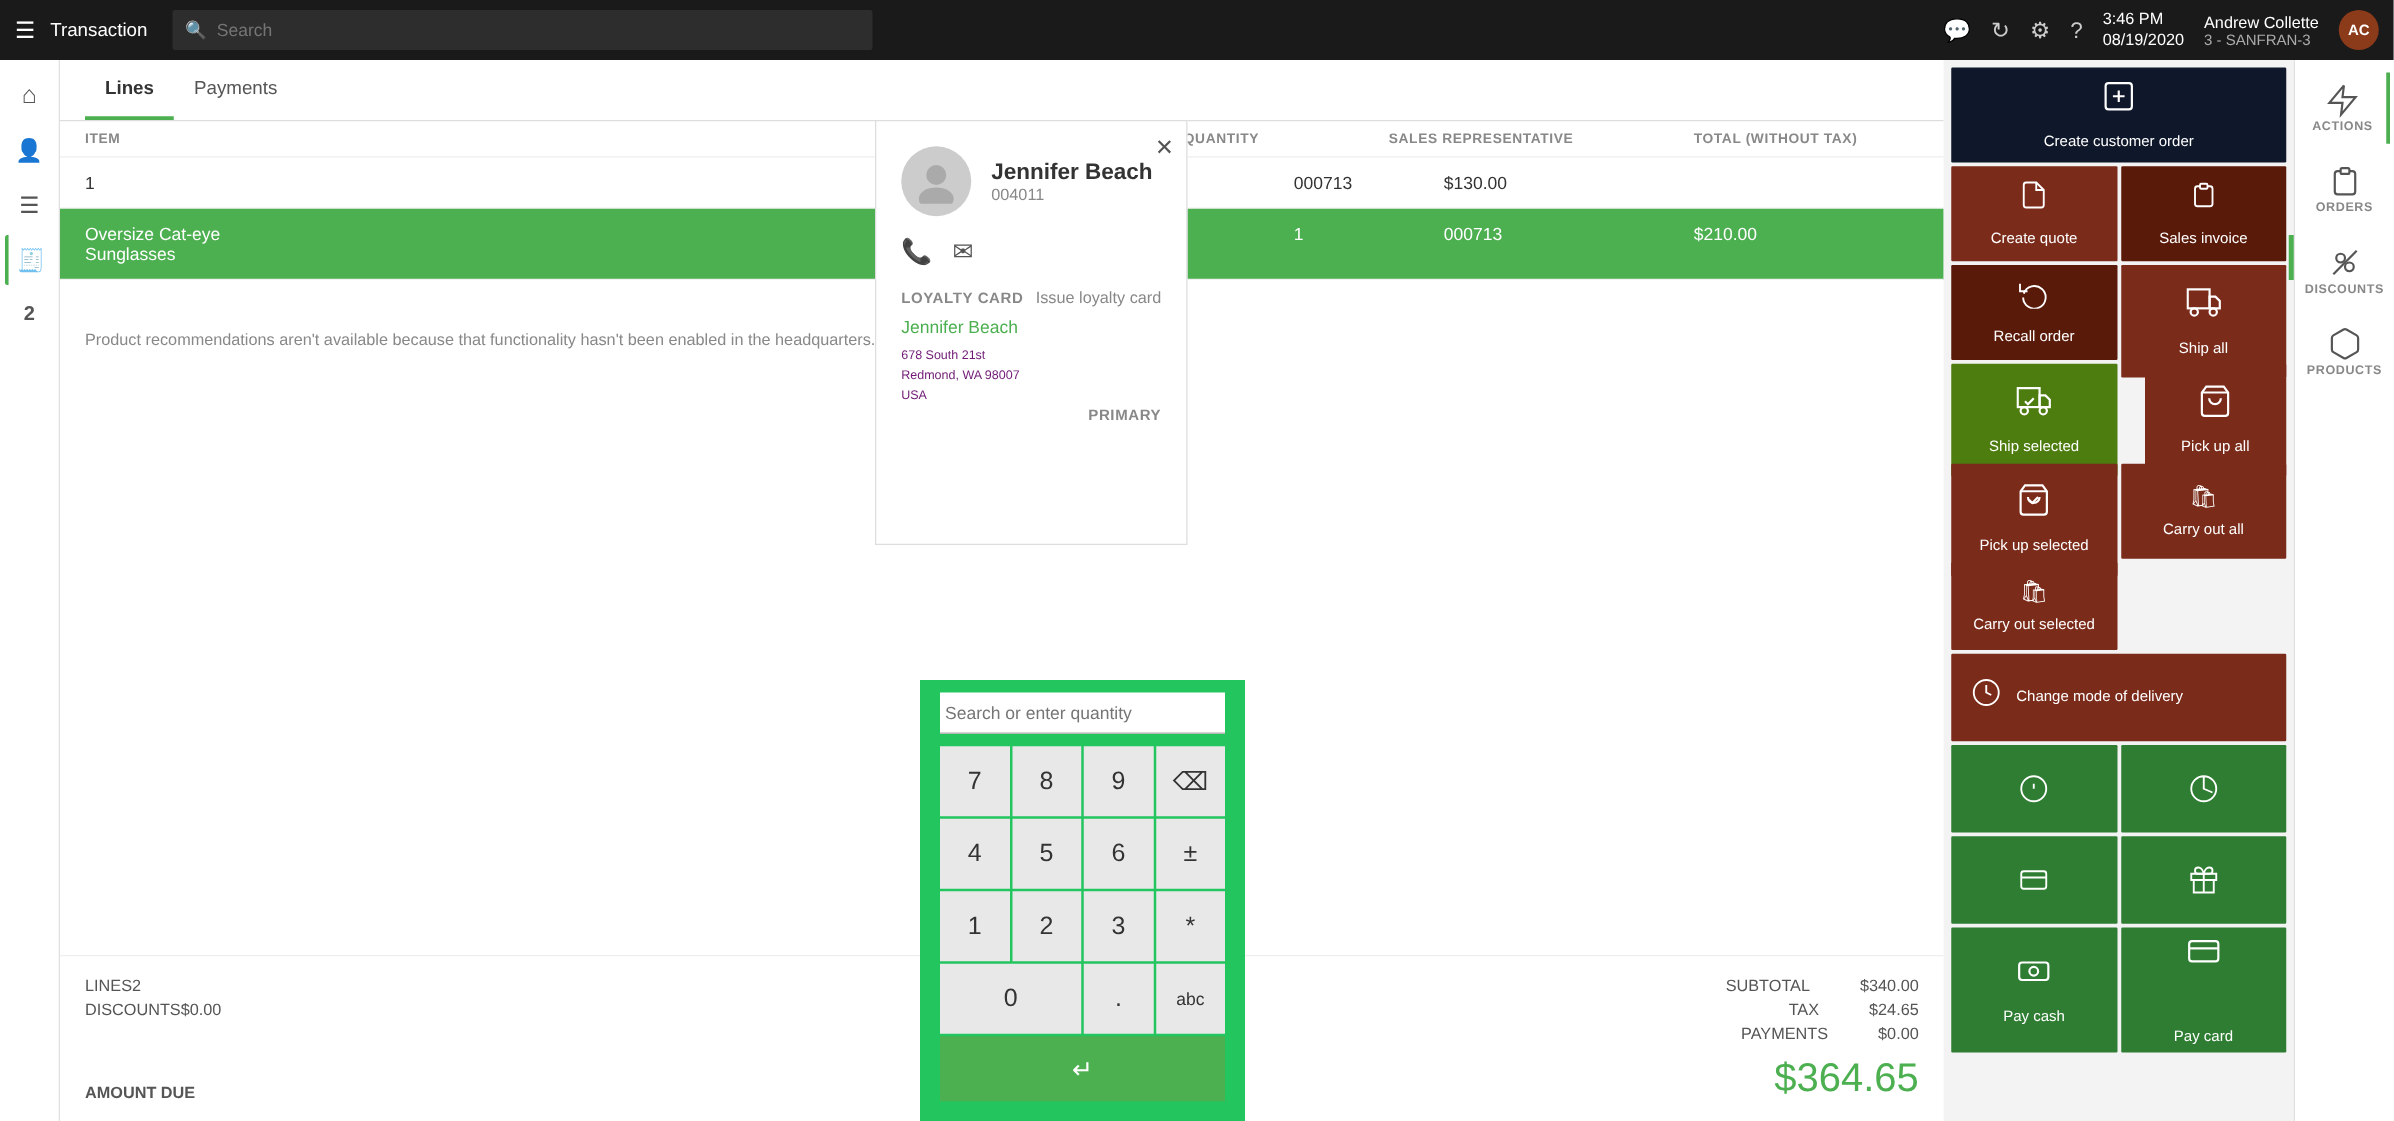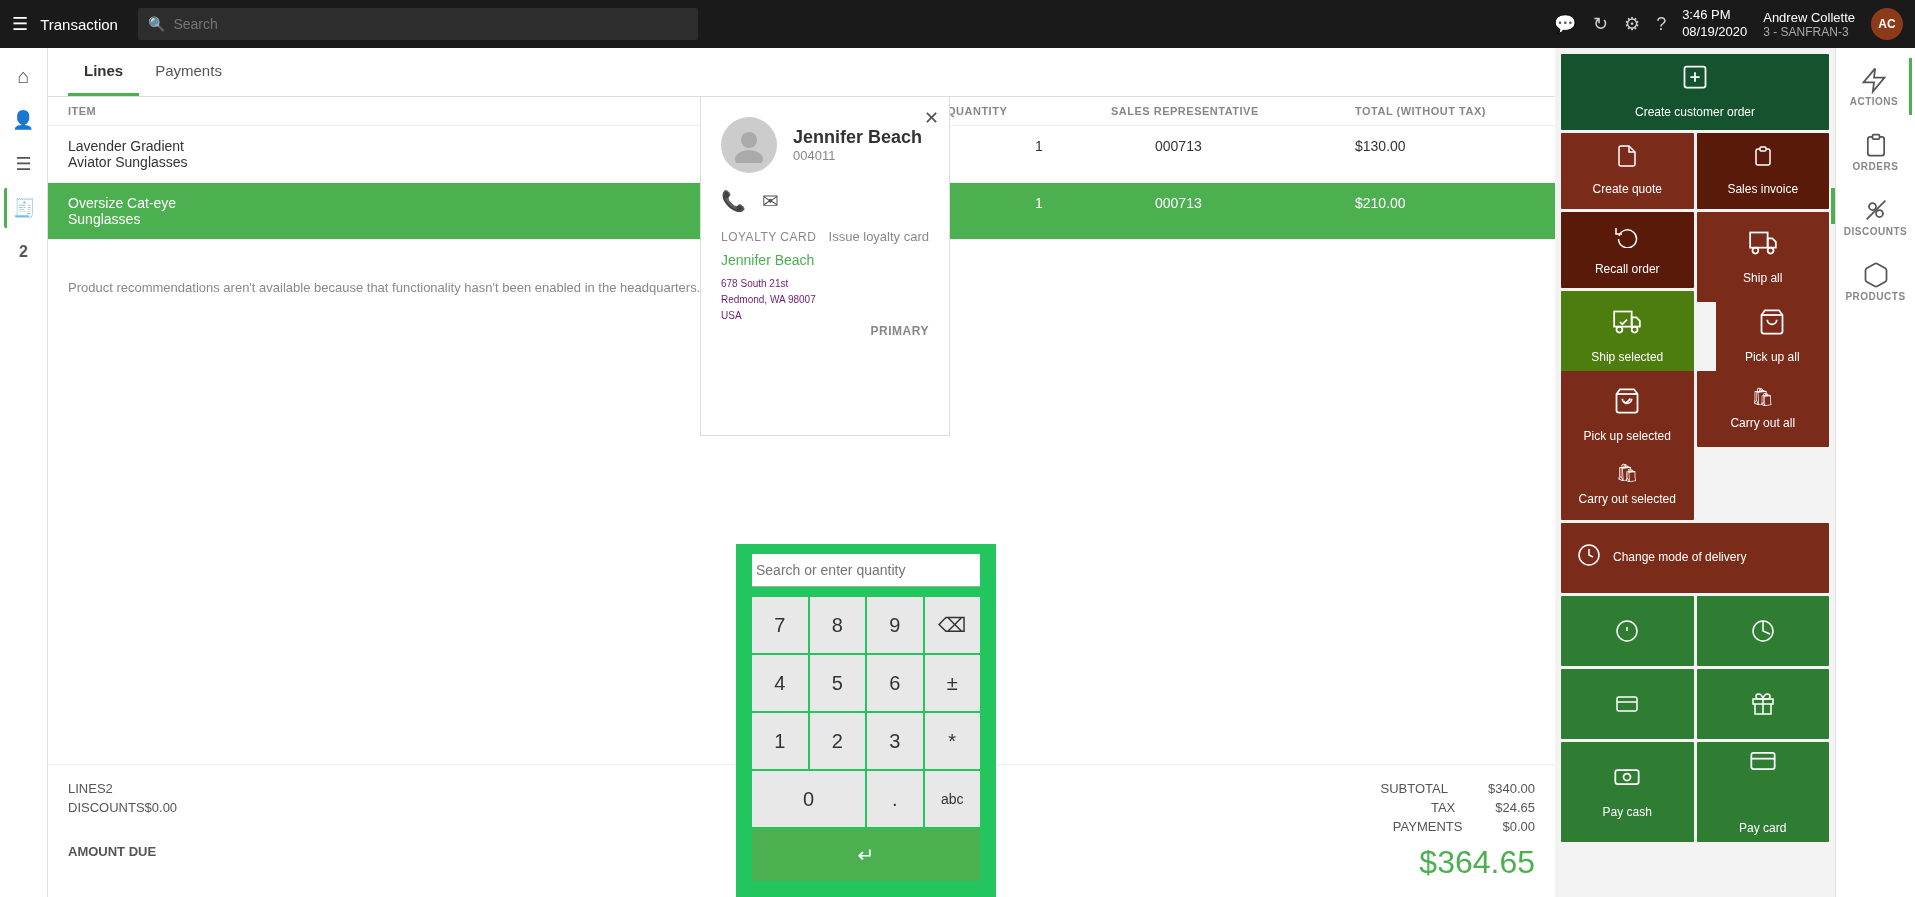--- a/index.html
+++ b/index.html
@@ -68,32 +68,32 @@
     .product-rec {
       padding: 20px; font-size: 13px; color: #888; margin-top: 20px;
     }
 
     
     .lines-footer {
       position: absolute; bottom: 0; left: 0; right: 0; padding: 16px 20px;
       background: #fff; border-top: 1px solid #eee;
     }
     .footer-row { display: flex; justify-content: space-between; font-size: 13px; color: #555; margin-bottom: 4px; }
-    .amount-due { display: flex; justify-content: space-between; align-items: flex-start; margin-top: 10px; }
+    .amount-due { display: flex; justify-content: space-between; align-items: flex-end; margin-top: 10px; }
     .amount-due-label { font-size: 13px; color: #555; font-weight: 600; }
     .amount-due-value { font-size: 32px; color: #4caf50; font-weight: 300; }
     .customer-close { position: absolute; top: 10px; right: 10px; cursor: pointer; font-size: 18px; color: #555; }
     .customer-header { display: flex; align-items: center; gap: 16px; margin-bottom: 16px; }
     .customer-avatar { width: 56px; height: 56px; background: #ccc; border-radius: 50%; display: flex; align-items: center; justify-content: center; }
     .customer-name { font-size: 18px; font-weight: 600; color: #333; }
     .customer-id { font-size: 13px; color: #888; }
     .customer-contacts { display: flex; gap: 16px; margin-bottom: 16px; }
     .customer-contacts span { font-size: 18px; color: #555; cursor: pointer; }
     .loyalty-row { display: flex; justify-content: space-between; align-items: center; margin-bottom: 8px; }
-    .loyalty-label { font-size: 12px; color: #888; font-weight: 400; letter-spacing: 0.5px; }
+    .loyalty-label { font-size: 12px; color: #888; font-weight: 700; letter-spacing: 0.5px; }
     .issue-loyalty { font-size: 13px; color: #888; cursor: pointer; }
     .customer-link { font-size: 14px; color: #4caf50; cursor: pointer; margin-bottom: 8px; }
     .customer-address { font-size: 10px; color: #701a75; line-height: 1.6; }
     .primary-label { font-size: 12px; color: #888; font-weight: 600; letter-spacing: 0.5px; text-align: right; margin-bottom: 8px; }
     .keypad-search {
       border: none; border-bottom: 1px solid #aaa; width: 100%; font-size: 14px;
       padding: 8px 4px; color: #888; outline: none; margin-bottom: 10px;
     }
     .keypad-grid {
       display: grid; grid-template-columns: repeat(4, 1fr); gap: 2px;
@@ -194,21 +194,20 @@
   </div>
 
   <div class="table-header">
     <span>ITEM</span>
     <span>QUANTITY</span>
     <span>SALES REPRESENTATIVE</span>
     <span>TOTAL (WITHOUT TAX)</span>
   </div>
 
   <div class="table-row">
-    <span>Lavender Gradient<br>Aviator Sunglasses</span>
     <span>1</span>
     <span>000713</span>
     <span>$130.00</span>
   </div>
 
   <div class="table-row selected">
     <span>Oversize Cat-eye<br>Sunglasses</span>
     <span>1</span>
     <span>000713</span>
     <span>$210.00</span>
@@ -295,21 +294,21 @@
     <button class="keypad-btn">.</button>
     <button class="keypad-btn abc">abc</button>
     <button class="keypad-btn enter-btn">↵</button>
   </div>
 </div>
 
 <div class="right-panel">
 
   <div style="flex:1; padding:6px; display:grid; grid-template-columns:1fr 1fr; grid-template-rows:repeat(auto-fill, minmax(70px,auto)); gap:3px; align-content:start; overflow-y:auto;">
 
-    <div class="tile" style="background:#14532d; grid-column:span 2; min-height:75px;">
+    <div class="tile" style="background:#0f172a; grid-column:span 2; min-height:75px;">
       <div class="tile-icon">
         <svg width="28" height="28" viewBox="0 0 24 24" fill="none" stroke="white" stroke-width="1.5">
             <rect x="3" y="3" width="18" height="18" rx="2"></rect>
             <path d="M12 8v8M8 12h8"></path>
           </svg>
       </div>
       <div class="tile-label">Create customer order</div>
     </div>
 
     <div class="tile" style="background:#7a2b1a; min-height:75px;">

